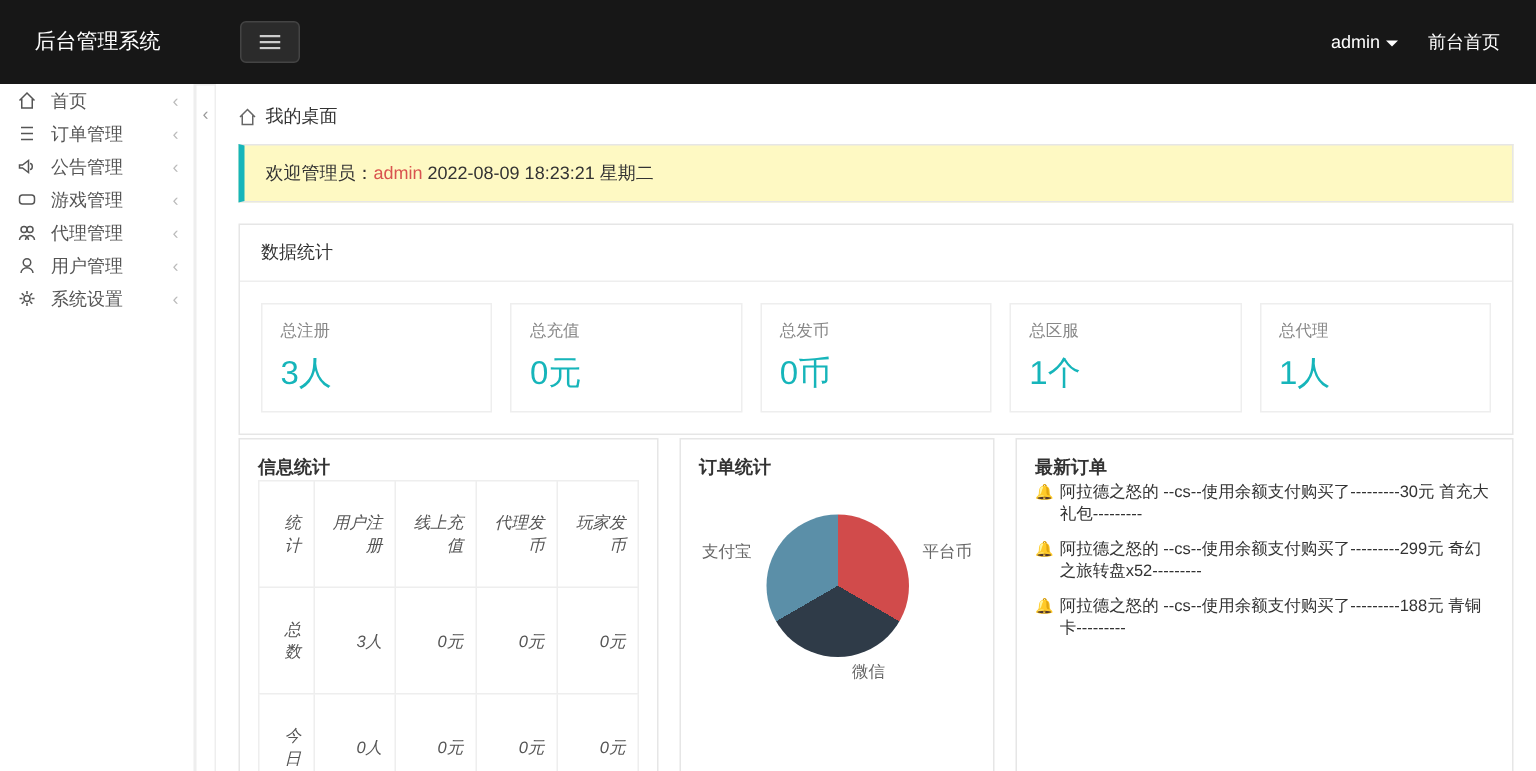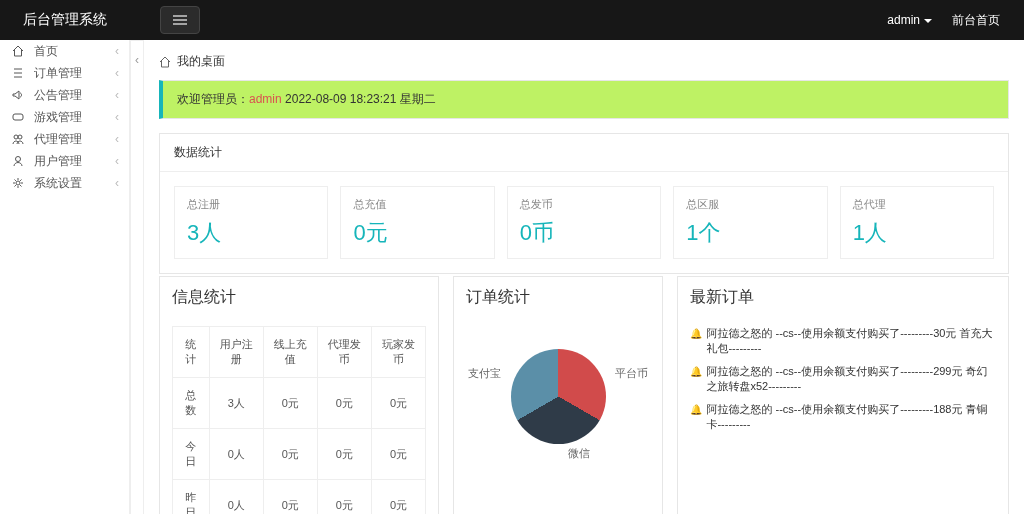--- a/index.html
+++ b/index.html
@@ -1,48 +1,48 @@
 <!DOCTYPE html>
 <html><head>
 <meta charset="utf-8">
 <style>
 * { margin: 0; padding: 0; box-sizing: border-box; }
 body { font-family: "Microsoft YaHei", Arial, sans-serif; font-size: 12px; background: #fff; color: #333; }
-.topbar { background: #171717; height: 40px; display: flex; align-items: center; color: #fff; }
+.topbar { background: #171717; height: 56px; display: flex; align-items: center; color: #fff; }
 .topbar .title { width: 130px; text-align: center; font-size: 14px; }
 .topbar .toggle { width: 40px; height: 28px; background: #2b2b2b; border-radius: 4px; margin-left: 30px; display: flex; align-items: center; justify-content: center; cursor: pointer; border: 1px solid #444; }
 .topbar .spacer { flex: 1; }
 .topbar .right { display: flex; align-items: center; gap: 20px; padding-right: 24px; font-size: 12px; }
 .topbar .right span { cursor: pointer; }
 .caret { display: inline-block; width: 0; height: 0; border-left: 4px solid transparent; border-right: 4px solid transparent; border-top: 4px solid #fff; margin-left: 4px; vertical-align: middle; }
 .layout { display: flex; }
 .sidebar { width: 130px; background: #fff; border-right: 1px solid #eee; min-height: 474px; position: relative; }
 .sidebar .item { height: 22px; display: flex; align-items: center; padding: 0 12px; cursor: pointer; color: #555; font-size: 12px; }
 .sidebar .item .ic { width: 14px; margin-right: 8px; display: inline-flex; }
 .sidebar .chevr { position: absolute; right: 10px; color: #bbb; font-size: 12px; }
 .collapse { width: 14px; border: 1px solid #eee; display: flex; align-items: flex-start; justify-content: center; padding-top: 12px; cursor: pointer; color: #999; }
 .main { flex: 1; padding: 10px 15px; }
 .breadcrumb { display: flex; align-items: center; gap: 6px; font-size: 12px; margin-bottom: 10px; margin-top: 3px; }
 .breadcrumb .home-ic { color: #666; }
-.welcome { border: 1px solid #e6e6e6; border-left: 4px solid #16b5ba; background: #bef264; padding: 10px 14px; margin-bottom: 14px; font-size: 12px; }
+.welcome { border: 1px solid #e6e6e6; border-left: 4px solid #16b5ba; background: #fef9c3; padding: 10px 14px; margin-bottom: 14px; font-size: 12px; }
 .welcome .admin { color: #d9534f; }
 .panel { border: 1px solid #e6e6e6; margin-bottom: 2px; }
 .panel .ptitle { padding: 10px 14px; font-size: 12px; border-bottom: 1px solid #eee; }
 .stats { display: flex; gap: 12px; padding: 14px; align-items: flex-end; }
 .stat { flex: 1; border: 1px solid #eee; padding: 10px 12px; }
 .stat .label { font-size: 11px; color: #888; margin-bottom: 6px; }
 .stat .value { font-size: 22px; color: #16b5ba; }
 .cols { display: flex; gap: 14px; }
 .col { border: 1px solid #e6e6e6; padding: 12px; }
 .col1 { width: 280px; }
 .col2 { width: 210px; }
 .col3 { flex: 1; }
-.col h3 { font-size: 16px; font-weight: normal; margin-bottom: 18px; margin-top: -2px; }
+.col h3 { font-size: 12px; font-weight: bold; margin-bottom: 0; margin-top: -2px; }
 table { width: 100%; border-collapse: collapse; font-size: 11px; }
-th, td { border: 1px solid #eee; padding: 10px 8px; text-align: center; color: #555; }
+th, td { border: 1px solid #eee; padding: 20px 8px; text-align: right; color: #555; font-style: italic; }
 th { font-weight: normal; }
 .chart { position: relative; height: 140px; display: flex; align-items: center; justify-content: center; }
 .pie { width: 95px; height: 95px; border-radius: 50%; background: conic-gradient(#d14b4b 0deg 120deg, #2f3b48 120deg 240deg, #5b8fa8 240deg 360deg); }
 .clabel { position: absolute; font-size: 11px; color: #666; }
 .order-row { font-size: 11px; margin-bottom: 8px; display: flex; align-items: baseline; gap: 4px; }
 .bell { color: #d9534f; font-size: 10px; }
 svg { display: block; }
 </style>
 </head>
 <body>

